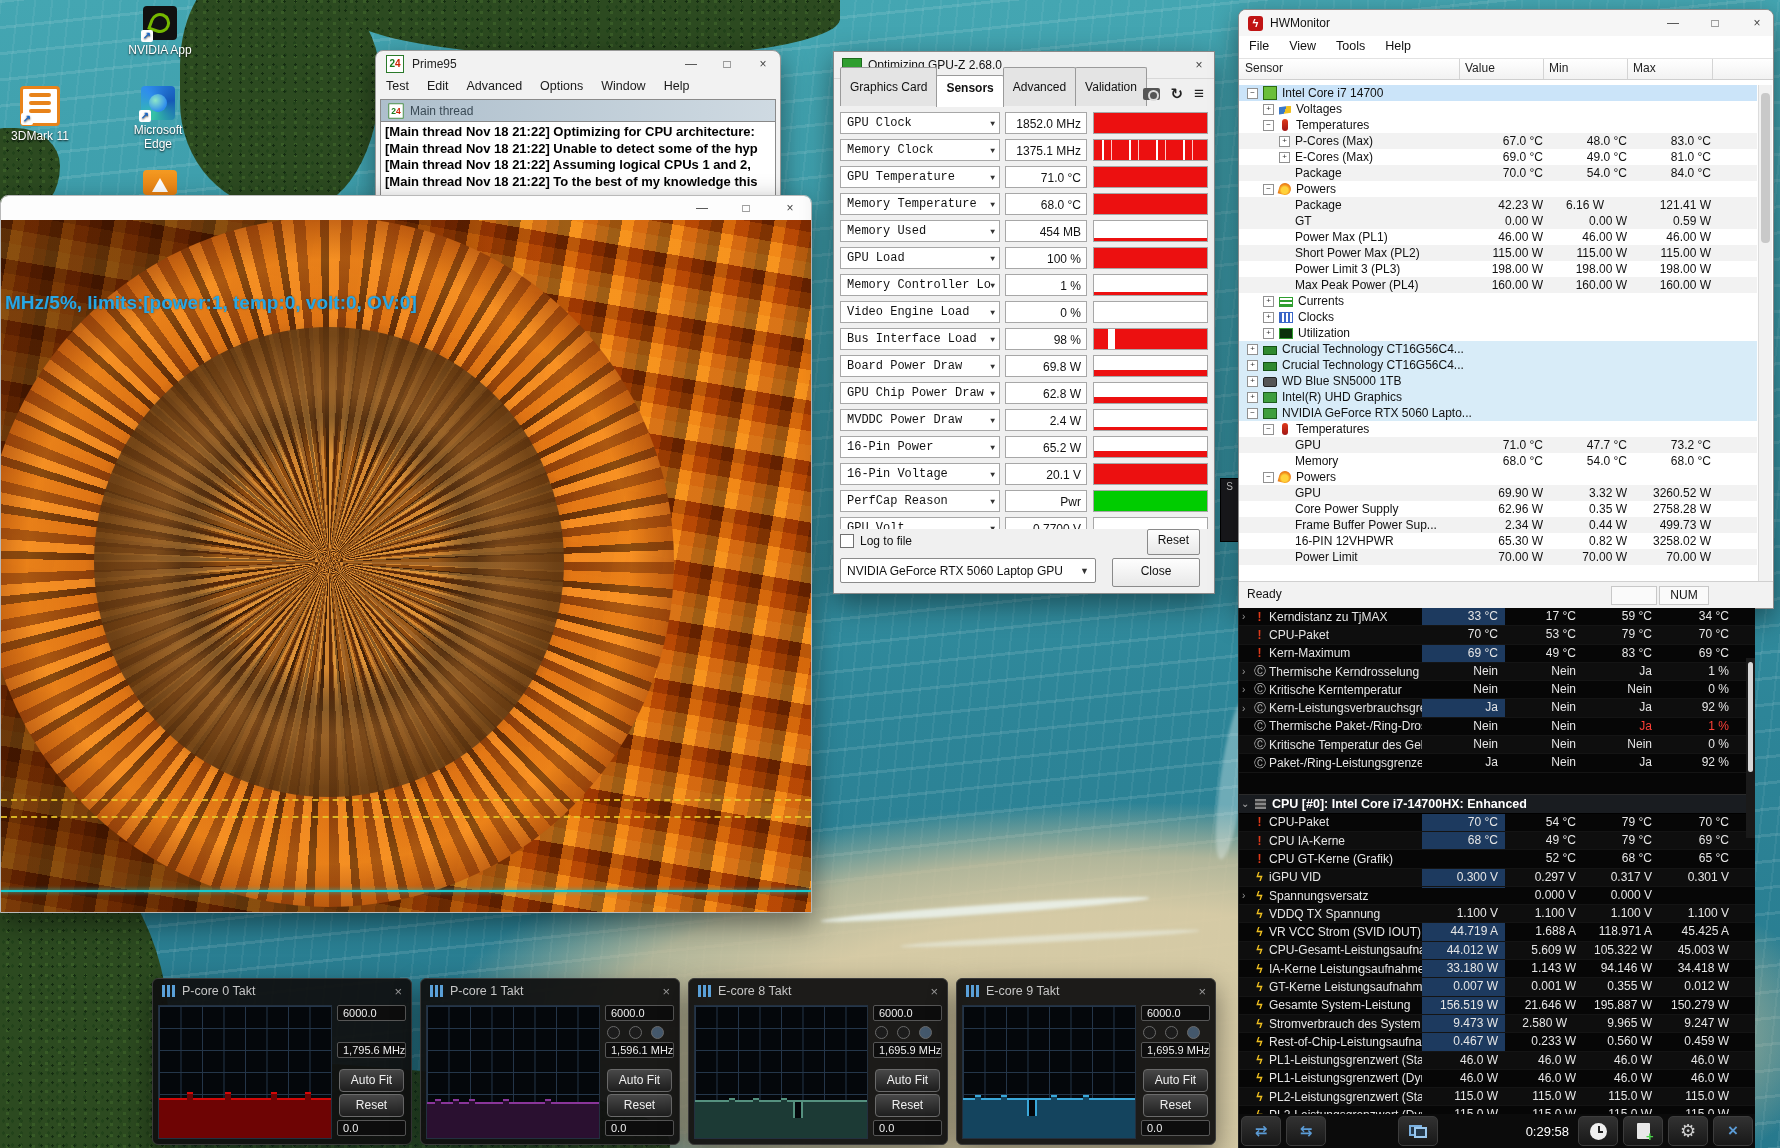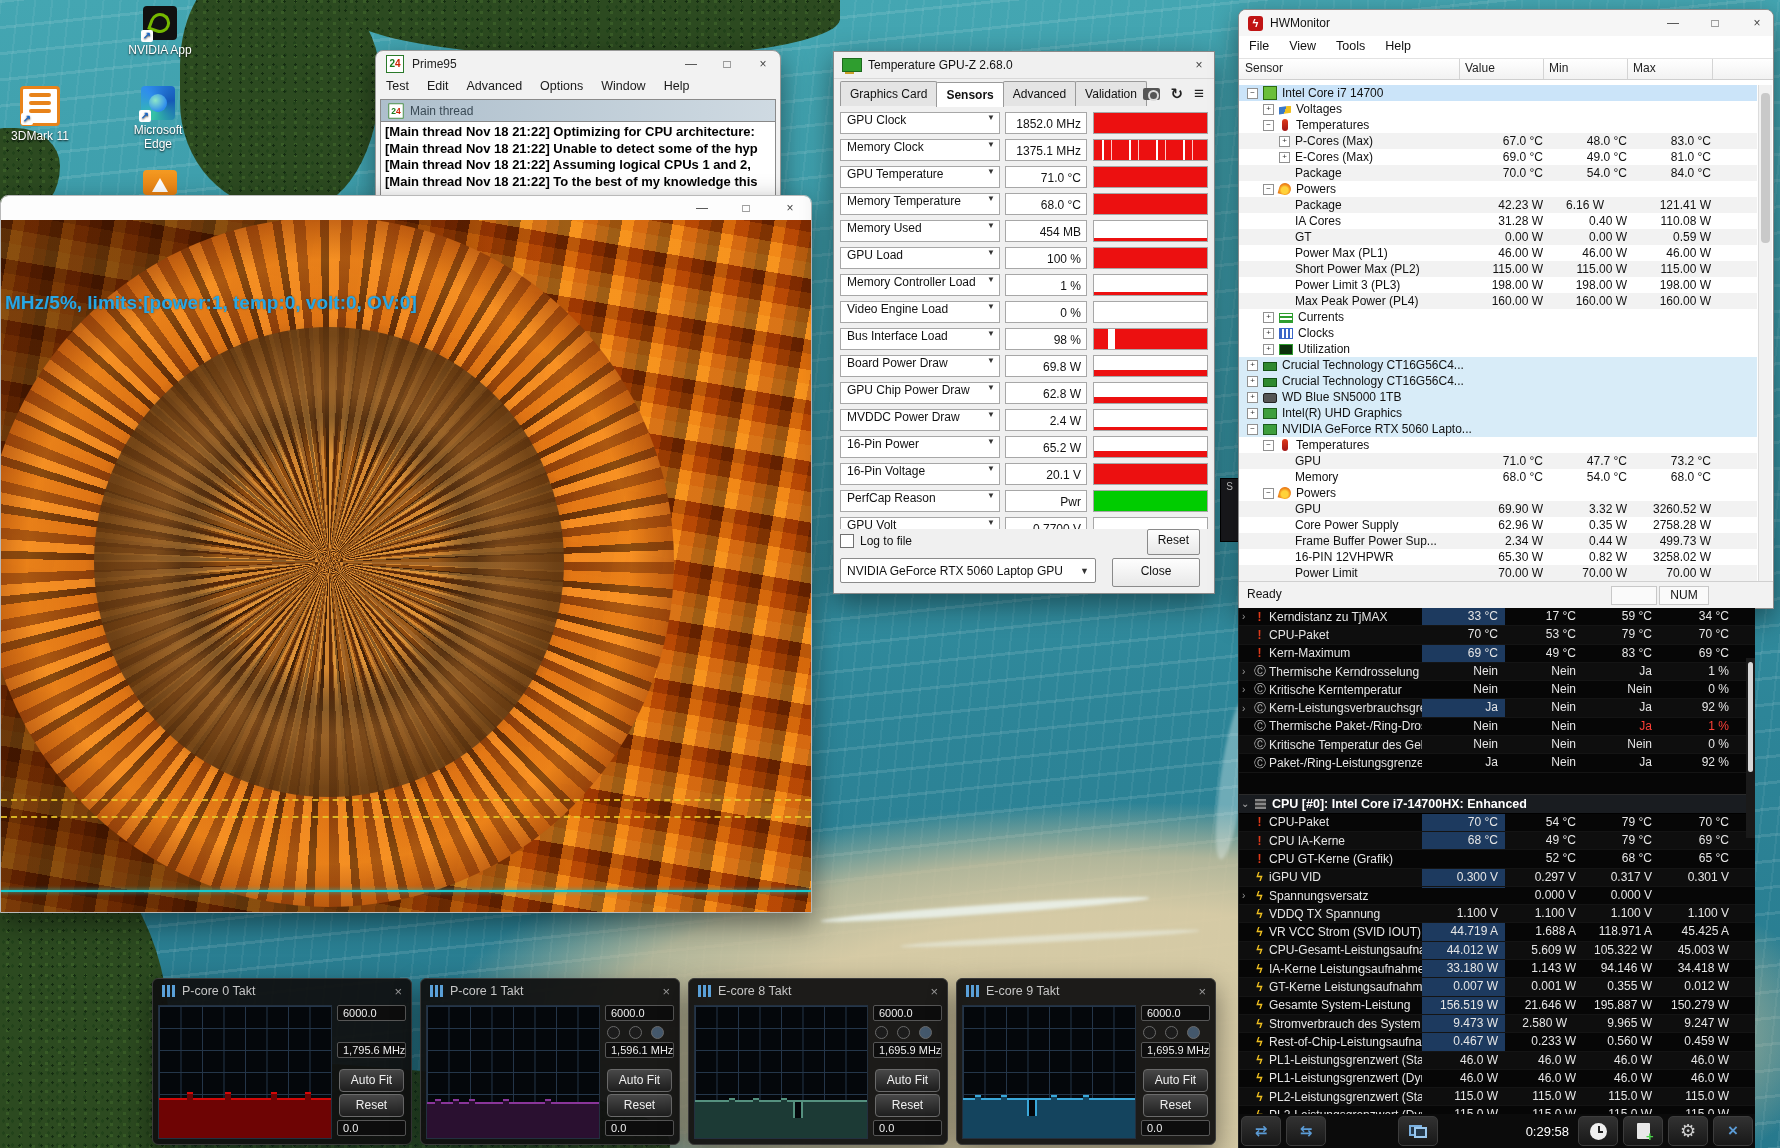--- a/index.html
+++ b/index.html
@@ -66,30 +66,30 @@
     background:radial-gradient(circle,#0d0602 0 40%,#1d0f05 56%,#58391 2 70%,#593a13 72%,#ab783c 82%,#3a2008 92%,rgba(58,32,8,0) 100%);}
   #fur .ovl{position:absolute;left:4px;top:72px;color:#28a7e4;font-size:19px;font-weight:bold;text-shadow:0 0 2px rgba(0,40,80,.6);}
   .ydash{position:absolute;left:0;right:0;height:0;border-top:2px dashed rgba(235,200,40,.85);}
   .cyline{position:absolute;left:0;right:0;height:2px;background:#17c8cc;box-shadow:0 0 4px #17c8cc;}
   
   #gpuz{left:833px;top:51px;width:380px;height:541px;background:#f0f0f0;border:1px solid #8a8a8a;z-index:4;font-size:12px;color:#111;}
   #gpuz .tbar{height:26px;display:flex;align-items:center;gap:6px;padding:0 8px;border-bottom:1px solid #d8d8d8;}
   .gzcard{width:18px;height:12px;background:#2f9e2f;border:1px solid #1c6a1c;position:relative;}
   .gzcard::after{content:"";position:absolute;left:2px;bottom:-3px;width:9px;height:2px;background:#caa02a;}
   #gpuz .tabs{position:relative;height:25px;margin:2px 6px 0;display:flex;align-items:flex-end;}
-  .tab{padding:5px 9px;border:1px solid #9a9a9a;border-bottom:none;background:#e4e4e4;margin-right:-1px;font-size:12px;border-radius:2px 2px 0 0;}
+  .tab{padding:12px 9px;border:1px solid #9a9a9a;border-bottom:none;background:#e4e4e4;margin-right:-1px;font-size:12px;border-radius:2px 2px 0 0;}
   .tab.on{background:#fff;position:relative;top:1px;padding-top:5px;font-weight:bold;}
   #gpuz .tabicons{position:absolute;right:4px;top:3px;display:flex;gap:11px;align-items:center;}
   .cam{width:17px;height:12px;background:#555;border-radius:2px;position:relative;}
   .cam::after{content:"";position:absolute;left:5px;top:2px;width:7px;height:7px;border:2px solid #ddd;border-radius:50%;}
   .refr{font-size:15px;color:#222;font-weight:bold;}
   .hamb{font-size:17px;color:#222;font-weight:bold;}
   #gzrows{position:absolute;left:6px;right:6px;top:60px;height:417px;overflow:hidden;background:#fff0;}
   .gz-row{display:flex;height:22px;margin-bottom:5px;}
-  .gz-label{width:148px;background:#fff;border:1px solid #a7a7a7;display:flex;padding:0 4px 0 6px;}
+  .gz-label{width:148px;background:#fff;border:1px solid #a7a7a7;display:flex;align-items:center;padding:0 4px 0 6px;font-family:Liberation Mono, monospace;}
   .gz-label span:first-child{flex:1;white-space:nowrap;overflow:hidden;}
   .gz-arr{font-size:8px;color:#333;}
   .gz-value{width:70px;margin-left:5px;background:#fff;border:1px solid #a7a7a7;text-align:right;padding:0 5px;line-height:22px;}
   .gz-graph{flex:1;margin-left:6px;background:#fff;border:1px solid #a7a7a7;position:relative;overflow:hidden;}
   .gzg-full{background:#ec1010;}
   .gzg-green{background:#00cc00;}
   .gzg-jagged{background:repeating-linear-gradient(90deg,#ec1010 0 8px,#fff 8px 10px,#ec1010 10px 17px,#ffc9c9 17px 18px,#ec1010 18px 27px);}
   .gzg-notch{background:#ec1010;}
   .gzg-notch::after{content:"";position:absolute;left:14px;top:0;width:7px;height:100%;background:#fff;}
   .gzg-low::after{content:"";position:absolute;left:0;right:0;bottom:0;height:6px;background:#ec1010;}
@@ -280,21 +280,21 @@
   </div>
 </div>
 
 <div id="sliver" class="abs">
   <span>S</span>
 </div>
 
 <div id="gpuz" class="abs shadow">
   <div class="tbar">
     <div class="gzcard"></div>
-    <span>Temperature GPU-Z 2.68.0</span>
+    <span>Optimizing GPU-Z 2.68.0</span>
     <span class="ctl" style="margin-left:auto;">×</span>
   </div>
   <div class="tabs">
     <span class="tab">Graphics Card</span>
     <span class="tab on">Sensors</span>
     <span class="tab">Advanced</span>
     <span class="tab">Validation</span>
     <div class="tabicons">
       <span class="cam"></span>
       <span class="refr">↻</span>
@@ -510,27 +510,20 @@
         <span class="hwm-exp">−</span>
         <span class="tico power"></span>
         <span>Powers</span>
       </div>
       <div class="hwm-row shade" style="padding-left: 40px;">
         <span style="width: 16px; flex: 0 0 auto;"></span>
         <span>Package</span>
         <span class="hwm-v" style="left: 220px;">42.23 W</span>
         <span class="hwm-v" style="left: 304px; text-align: center;">6.16 W</span>
         <span class="hwm-v" style="left: 388px;">121.41 W</span>
-      </div>
-      <div class="hwm-row" style="padding-left: 40px;">
-        <span style="width: 16px; flex: 0 0 auto;"></span>
-        <span>IA Cores</span>
-        <span class="hwm-v" style="left: 220px;">31.28 W</span>
-        <span class="hwm-v" style="left: 304px;">0.40 W</span>
-        <span class="hwm-v" style="left: 388px;">110.08 W</span>
       </div>
       <div class="hwm-row shade" style="padding-left: 40px;">
         <span style="width: 16px; flex: 0 0 auto;"></span>
         <span>GT</span>
         <span class="hwm-v" style="left: 220px;">0.00 W</span>
         <span class="hwm-v" style="left: 304px;">0.00 W</span>
         <span class="hwm-v" style="left: 388px;">0.59 W</span>
       </div>
       <div class="hwm-row" style="padding-left: 40px;">
         <span style="width: 16px; flex: 0 0 auto;"></span>

